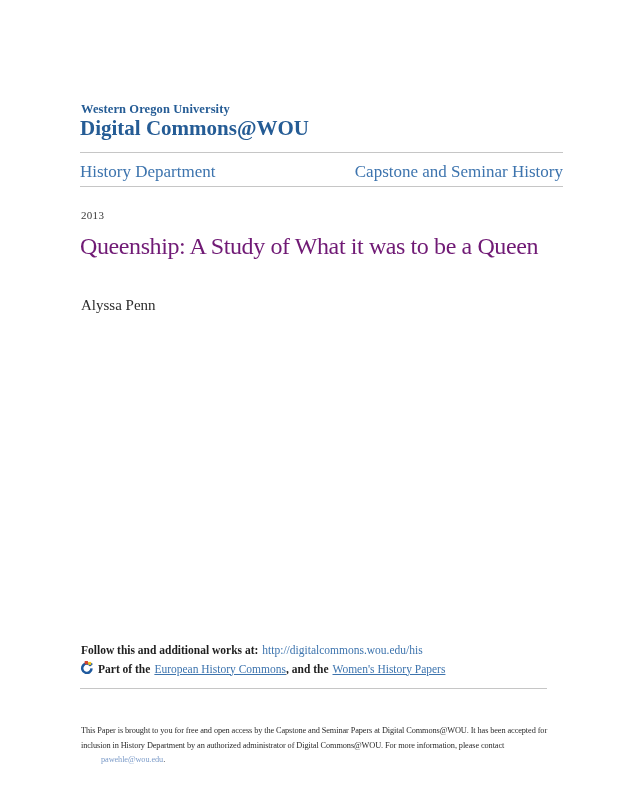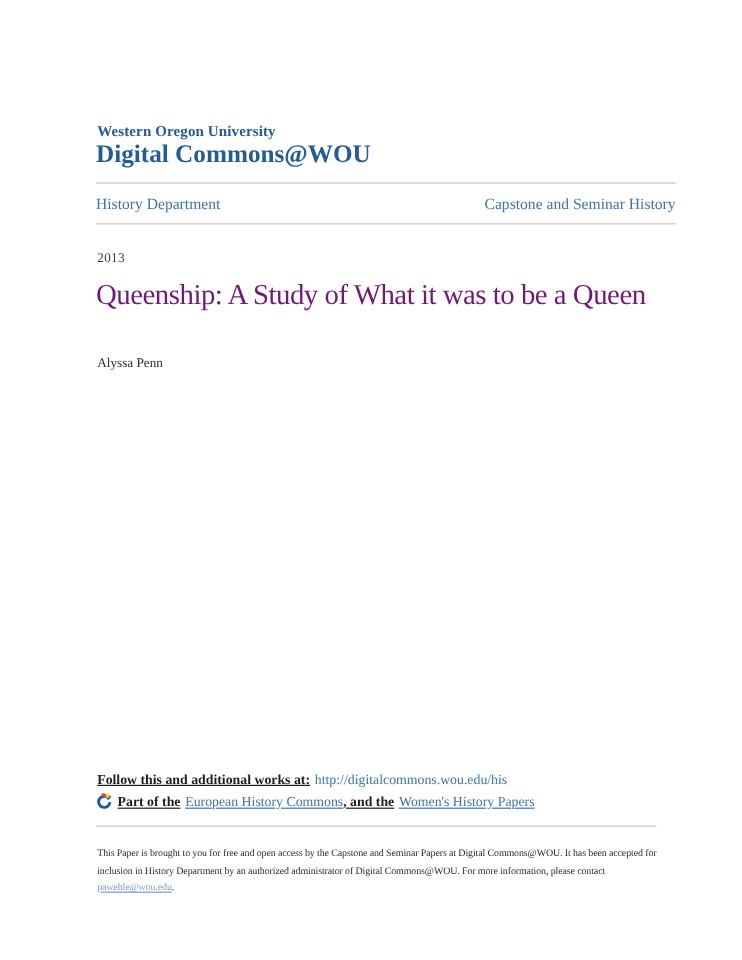--- a/index.html
+++ b/index.html
@@ -22,56 +22,56 @@
     font-size:21px; font-weight:bold;
     color:var(--header-blue,#255c95);
   }
   .rule { position:absolute; height:1px; background:var(--rule-gray,#c6c6c6); }
   .rule-1 { left:80px; top:152px; width:483px; }
   .rule-2 { left:80px; top:186px; width:483px; }
   .rule-3 { left:80px; top:688px; width:467px; }
   .dept-row {
     position:absolute; left:80px; top:162px; width:483px;
     display:flex; justify-content:space-between;
-    font-size:13px; color:var(--link-blue,#3d74ae);
+    font-size:17px; color:var(--link-blue,#3d74ae);
   }
   .dept-row span { cursor:pointer; }
   .year {
     position:absolute; left:81px; top:209px;
     font-size:11px; color:#3a3a3a; letter-spacing:0.3px;
   }
   .title {
     position:absolute; left:80px; top:232px;
     font-size:24px; line-height:29px; letter-spacing:-0.4px;
     color:#701a75; white-space:nowrap;
   }
   .author {
     position:absolute; left:81px; top:297px;
-    font-size:11px; color:#2d2d2d;
+    font-size:15px; color:#2d2d2d;
   }
   .follow-line {
     position:absolute; left:81px; top:644px;
     font-size:11.5px; color:#1e1e1e; white-space:nowrap;
   }
   .part-line {
     position:absolute; left:80px; top:661px;
     font-size:11.5px; color:#1e1e1e; white-space:nowrap;
     display:flex; align-items:center;
   }
   .net-icon { margin-right:5px; display:inline-block; }
-  .b { font-weight:bold;text-decoration:underline; }
+  .b { font-weight:bold; }
   .link { color:var(--link-blue,#3d74ae); text-decoration:none; cursor:pointer; }
   .gap-l { margin-left:4px; }
   .ulink { color:var(--link-blue,#3d74ae); text-decoration:underline; cursor:pointer; }
   .footer {
-    position:absolute; left:81px; top:704px;
+    position:absolute; left:81px; top:724px;
     font-size:8.3px; line-height:14.6px; letter-spacing:-0.1px;
     color:#2b2b2b; white-space:nowrap;
   }
-  .email { color:var(--light-link-blue,#7d9cc9); text-decoration:underline; cursor:pointer; }
+  .email { color:var(--light-link-blue,#7d9cc9); cursor:pointer;margin-left:20px; }
 </style>
 </head>
 <body>
 
 <div class="page">
 
   <div class="institution">Western Oregon University</div>
   <div class="site-title">Digital Commons@WOU</div>
 
   <div class="rule rule-1"></div>

